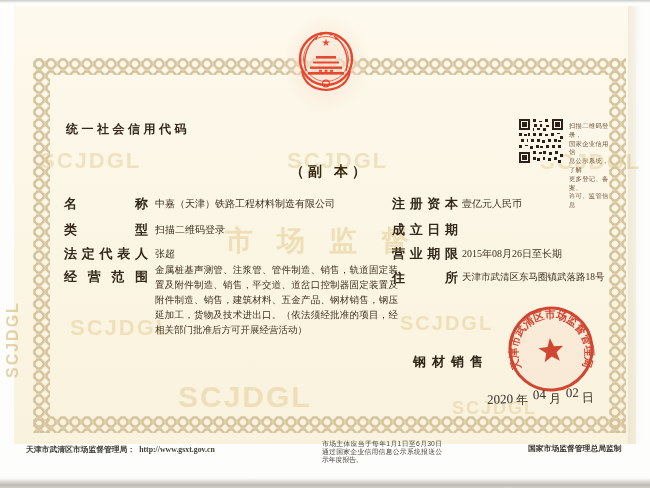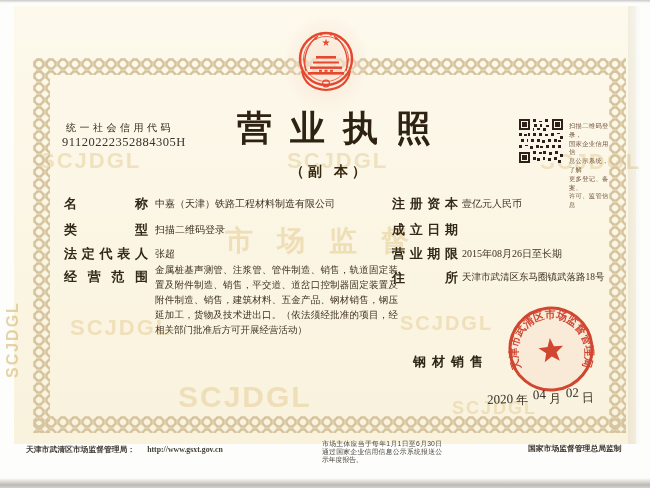--- a/index.html
+++ b/index.html
@@ -29,21 +29,21 @@
 
   
   .wm { position:absolute; font-weight:bold; color:rgba(222,193,124,.38); letter-spacing:2px; white-space:nowrap; }
   .wm-v { transform:rotate(-90deg); transform-origin:left top; color:rgba(210,178,104,.55); }
   .wm-center { color:rgba(222,190,118,.42); }
 
   .emblem-glow { position:absolute; left:282px; top:14px; width:88px; height:100px;
       background:radial-gradient(ellipse at center, #f9e3d2 0%, rgba(249,227,210,0) 70%); }
   .emblem { position:absolute; left:295px; top:21px; }
 
-  .credit-label { position:absolute; left:66px; top:121px; font-size:10px; font-weight:normal;
+  .credit-label { position:absolute; left:66px; top:121px; font-size:12px; font-weight:bold;
       letter-spacing:3.5px; color:#33281a; }
   .credit-code  { position:absolute; left:62px; top:135px; font-size:12.5px;
       font-family:"Liberation Serif", serif; color:#3a322b; letter-spacing:.5px; }
 
   .title { position:absolute; left:237px; top:105px; font-size:35px; font-weight:bold;
       letter-spacing:18px; color:#2e2212; white-space:nowrap; }
   .subtitle { position:absolute; left:290px; top:155px; font-size:14px; font-weight:bold;
       letter-spacing:4px; color:#37290f;margin-top:8px; }
 
   .qr { position:absolute; left:519px; top:119px; }
@@ -66,21 +66,21 @@
 
   .seal { position:absolute; left:504px; top:302px; opacity:.93; mix-blend-mode:multiply; }
 
   .date-row { position:absolute; left:487px; top:390px; display:flex; align-items:flex-start;
       transform:rotate(-2deg); color:#33302c; }
   .date-num { font-family:"Liberation Serif", serif; font-size:13px; }
   .date-unit { font-size:12px; color:#332a1c; margin:1px 5px 0 3px; }
 
   .footer-left { position:absolute; left:26px; top:444px; font-size:7.8px; color:#44403a; }
   .footer-left b { font-weight:bold; }
-  .footer-url { font-family:"Liberation Serif", serif; font-weight:bold; margin-left:12px; }
+  .footer-url { font-family:"Liberation Serif", serif; font-weight:bold; margin-left:4px; }
   .footer-mid { position:absolute; left:322px; top:440px; width:120px; font-size:6.8px;
       line-height:8.2px; color:#49443c; text-align:justify; }
   .footer-right { position:absolute; left:528px; top:443px; font-size:7.8px; color:#3e382e; font-weight:bold; }
 </style>
 </head>
 <body>
 
 <div class="page">
   <div class="cert"></div>
 
@@ -119,22 +119,20 @@
       <rect x="18" y="40.5" width="26" height="2"></rect>
       <rect x="15" y="45.5" width="32" height="2.4"></rect>
       <rect x="13" y="51" width="36" height="2.6"></rect>
       <rect x="24" y="48.8" width="3" height="2"></rect>
       <rect x="29.5" y="48.8" width="3" height="2"></rect>
       <rect x="35" y="48.8" width="3" height="2"></rect>
     </g>
   </svg>
 
   <div class="credit-label">统一社会信用代码</div>
-  <div class="credit-code">91120222352884305H</div>
-  <div class="title">营业执照</div>
   <div class="subtitle">（副 本）</div>
 
   <svg class="qr" width="44" height="44" viewBox="0 0 29 29" shape-rendering="crispEdges">
     <rect width="29" height="29" fill="#faf5e6"></rect>
     <g fill="#2b2118">
       <path d="M0,0h7v7h-7z M1,1v5h5v-5z" fill-rule="evenodd"></path>
         <rect x="2" y="2" width="3" height="3"></rect>
       <path d="M22,0h7v7h-7z M23,1v5h5v-5z" fill-rule="evenodd"></path>
         <rect x="24" y="2" width="3" height="3"></rect>
       <path d="M0,22h7v7h-7z M1,23v5h5v-5z" fill-rule="evenodd"></path>

